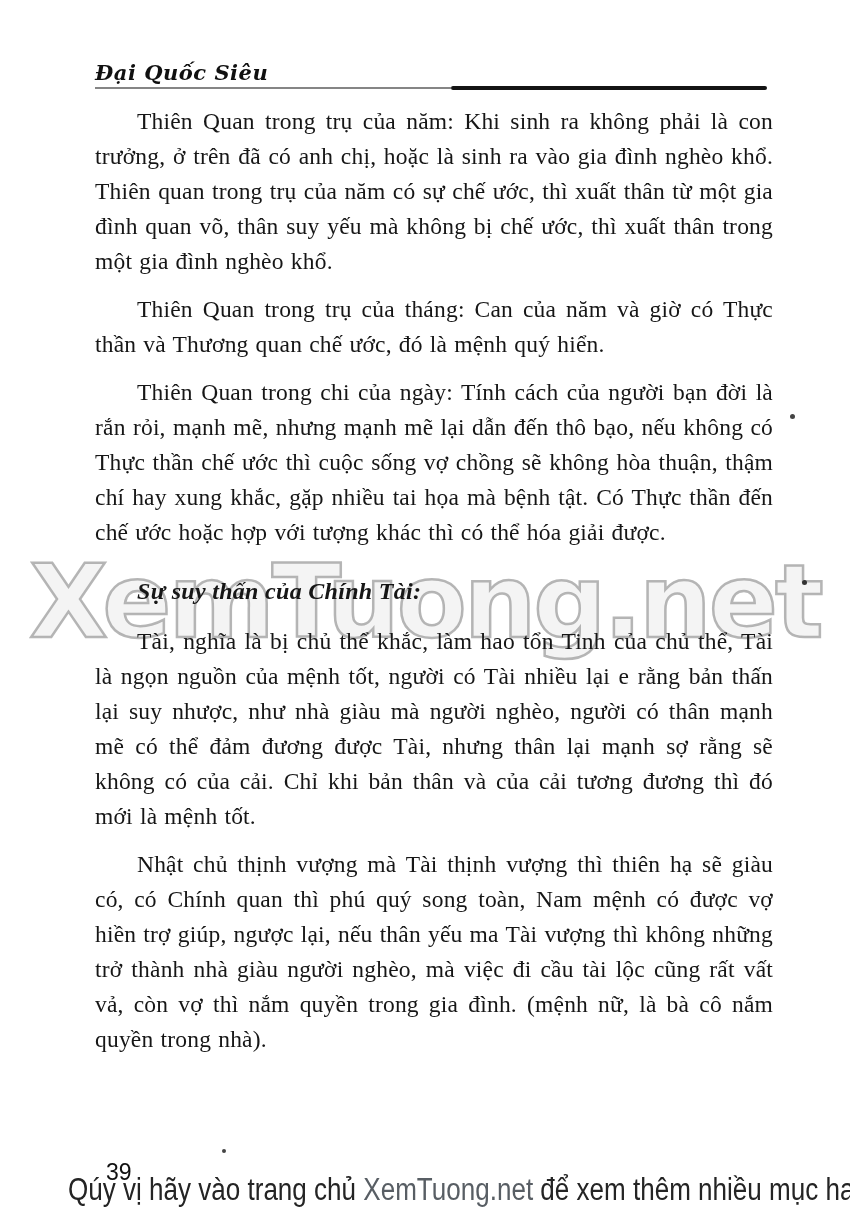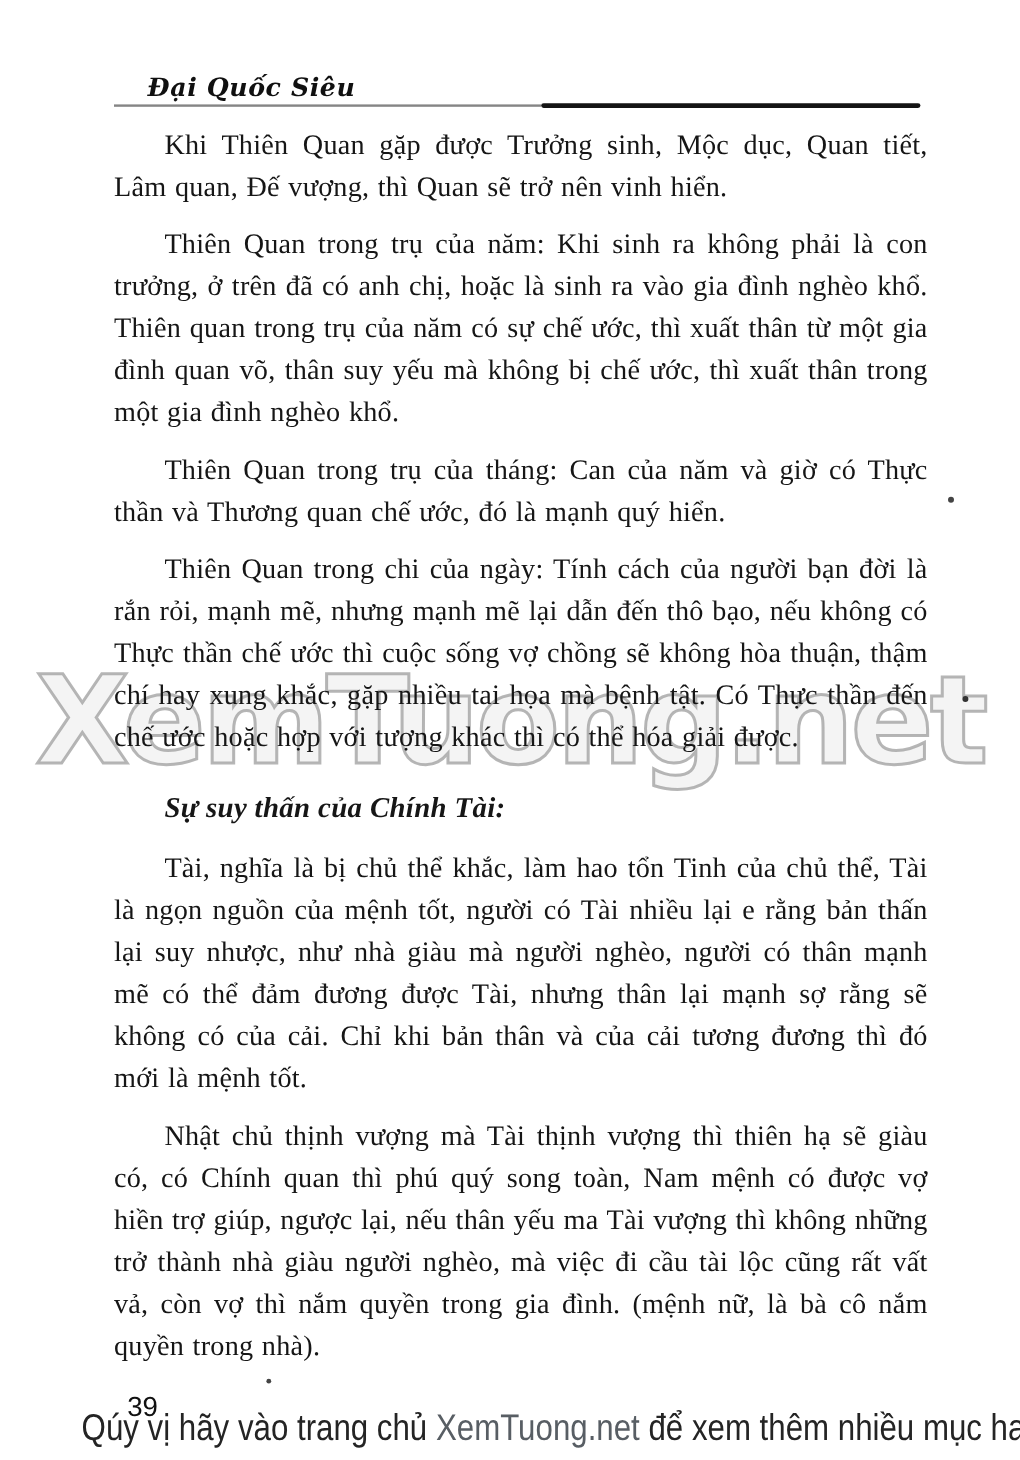--- a/index.html
+++ b/index.html
@@ -11,21 +11,20 @@
     font-family:"Liberation Serif", serif;
     color:#161616;
   }
   
   .running-header{
     position:absolute;top:60px;left:95px;
     font-family:"DejaVu Serif", serif;
     font-style:italic;font-weight:bold;
     font-size:21px;letter-spacing:.5px;
     color:#101010;
-    margin-left:28px;
   }
   .header-rule{
     position:absolute;top:86px;left:95px;width:672px;
     display:flex;align-items:center;
   }
   .header-rule .seg-thin{height:2px;background:#858585;width:356px;}
   .header-rule .seg-thick{height:4px;background:#141414;width:316px;border-radius:2px;}
   
   .watermark{
     position:absolute;top:542px;left:50%;
@@ -88,23 +87,22 @@
   <div class="running-header">Đại Quốc Siêu</div>
 
   <div class="header-rule">
     <span class="seg-thin"></span>
     <span class="seg-thick"></span>
   </div>
 
   <div class="watermark">XemTuong.net</div>
 
   <div class="content">
-    <p>Khi Thiên Quan gặp được Trưởng sinh, Mộc dục, Quan tiết, Lâm quan, Đế vượng, thì Quan sẽ trở nên vinh hiển.</p>
     <p>Thiên Quan trong trụ của năm: Khi sinh ra không phải là con trưởng, ở trên đã có anh chị, hoặc là sinh ra vào gia đình nghèo khổ. Thiên quan trong trụ của năm có sự chế ước, thì xuất thân từ một gia đình quan võ, thân suy yếu mà không bị chế ước, thì xuất thân trong một gia đình nghèo khổ.</p>
-    <p>Thiên Quan trong trụ của tháng: Can của năm và giờ có Thực thần và Thương quan chế ước, đó là mạnh quý hiển.</p>
+    <p>Thiên Quan trong trụ của tháng: Can của năm và giờ có Thực thần và Thương quan chế ước, đó là mệnh quý hiển.</p>
     <p>Thiên Quan trong chi của ngày: Tính cách của người bạn đời là rắn rỏi, mạnh mẽ, nhưng mạnh mẽ lại dẫn đến thô bạo, nếu không có Thực thần chế ước thì cuộc sống vợ chồng sẽ không hòa thuận, thậm chí hay xung khắc, gặp nhiều tai họa mà bệnh tật. Có Thực thần đến chế ước hoặc hợp với tượng khác thì có thể hóa giải được.</p>
 
     <div class="section-heading">Sự suy thấn của Chính Tài:</div>
 
     <p>Tài, nghĩa là bị chủ thể khắc, làm hao tổn Tinh của chủ thể, Tài là ngọn nguồn của mệnh tốt, người có Tài nhiều lại e rằng bản thấn lại suy nhược, như nhà giàu mà người nghèo, người có thân mạnh mẽ có thể đảm đương được Tài, nhưng thân lại mạnh sợ rằng sẽ không có của cải. Chỉ khi bản thân và của cải tương đương thì đó mới là mệnh tốt.</p>
     <p>Nhật chủ thịnh vượng mà Tài thịnh vượng thì thiên hạ sẽ giàu có, có Chính quan thì phú quý song toàn, Nam mệnh có được vợ hiền trợ giúp, ngược lại, nếu thân yếu ma Tài vượng thì không những trở thành nhà giàu người nghèo, mà việc đi cầu tài lộc cũng rất vất vả, còn vợ thì nắm quyền trong gia đình. (mệnh nữ, là bà cô nắm quyền trong nhà).</p>
   </div>
 
   <div class="page-number">39</div>
 

